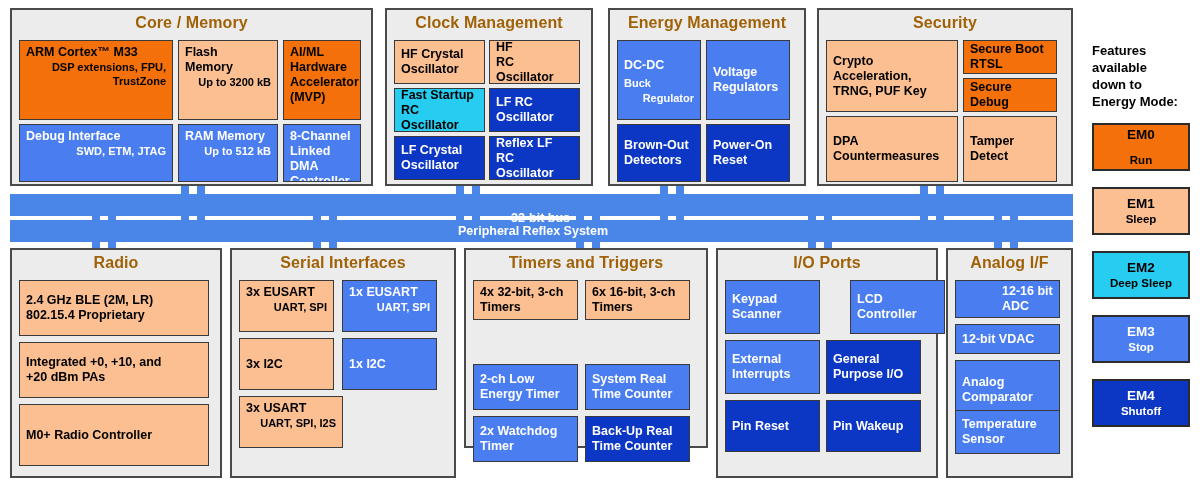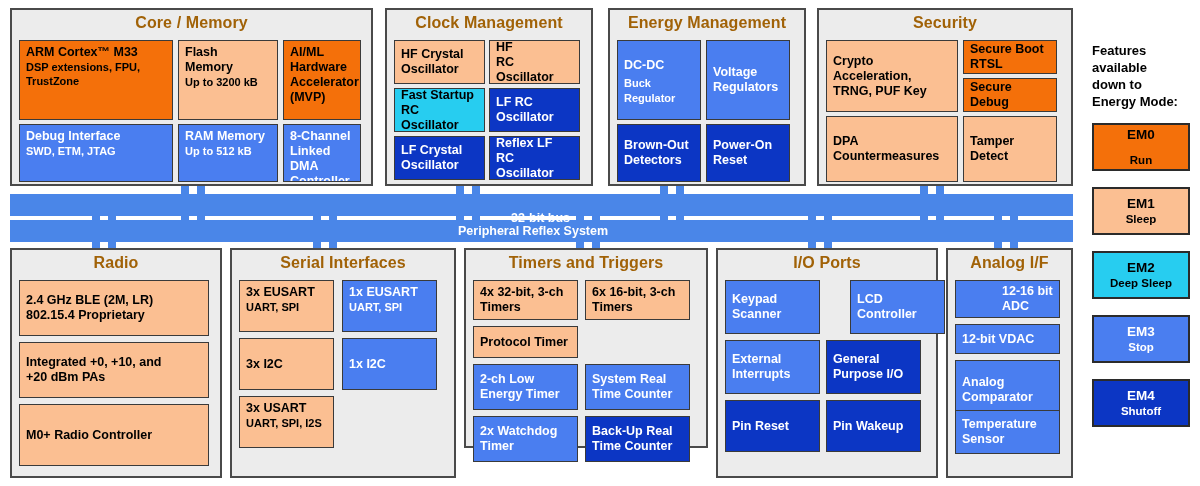--- a/index.html
+++ b/index.html
@@ -9,21 +9,21 @@
   
   .panel{position:absolute;background:#ececec;border:2px solid #4a4a4a;box-sizing:border-box;}
   .panel-title{text-align:center;font-weight:bold;font-size:16px;color:#a16207;
                line-height:26px;height:26px;letter-spacing:.1px;}
   .panel-body{position:relative;padding:0 7px 7px 7px;box-sizing:border-box;}
 
   
   .blk{position:absolute;box-sizing:border-box;border:1.5px solid #3a3a3a;
        padding:4px 6px;overflow:hidden;}
   .blk .l1{font-weight:bold;font-size:12.5px;line-height:15px;display:block;}
-  .blk .l2{font-weight:bold;font-size:11px;line-height:14px;display:block;}
+  .blk .l2{font-weight:bold;font-size:11px;line-height:14px;display:block;text-align:right;}
   .blk.center{display:flex;flex-direction:column;justify-content:center;}
 
   
   .em0{background:#f4700a;color:#000;}
   .em1{background:#fbbf92;color:#000;}
   .em2{background:#27cdf0;color:#000;}
   .em3{background:#4a7ef0;color:#fff;}
   .em4{background:#0c36c4;color:#fff;}
 
   
@@ -295,21 +295,21 @@
         <div class="blk em1 center" style="left: 7px; top: 62px; width: 95px; height: 52px;">
           <div>
             <span class="l1">3x I2C</span>
           </div>
         </div>
         <div class="blk em3 center" style="left: 110px; top: 62px; width: 95px; height: 52px;">
           <div>
             <span class="l1">1x I2C</span>
           </div>
         </div>
-        <div class="blk em1" style="left: 7px; top: 120px; width: 95px; height: 52px;">
+        <div class="blk em1" style="left: 7px; top: 120px; width: 104px; height: 52px;">
           <div>
             <span class="l1">3x USART</span>
           </div>
           <div>
             <span class="l2">UART, SPI, I2S</span>
           </div>
         </div>
       </div>
   </div>
 
@@ -319,25 +319,20 @@
         <div class="blk em1 center" style="left: 7px; top: 4px; width: 105px; height: 40px;">
           <div>
             <span class="l1">4x 32-bit, 3-ch</span>
             <span class="l1">Timers</span>
           </div>
         </div>
         <div class="blk em1 center" style="left: 119px; top: 4px; width: 105px; height: 40px;">
           <div>
             <span class="l1">6x 16-bit, 3-ch</span>
             <span class="l1">Timers</span>
-          </div>
-        </div>
-        <div class="blk em1 center" style="left: 7px; top: 50px; width: 105px; height: 32px;">
-          <div>
-            <span class="l1">Protocol Timer</span>
           </div>
         </div>
         <div class="blk em3 center" style="left: 7px; top: 88px; width: 105px; height: 46px;">
           <div>
             <span class="l1">2-ch Low</span>
             <span class="l1">Energy Timer</span>
           </div>
         </div>
         <div class="blk em3 center" style="left: 119px; top: 88px; width: 105px; height: 46px;">
           <div>

